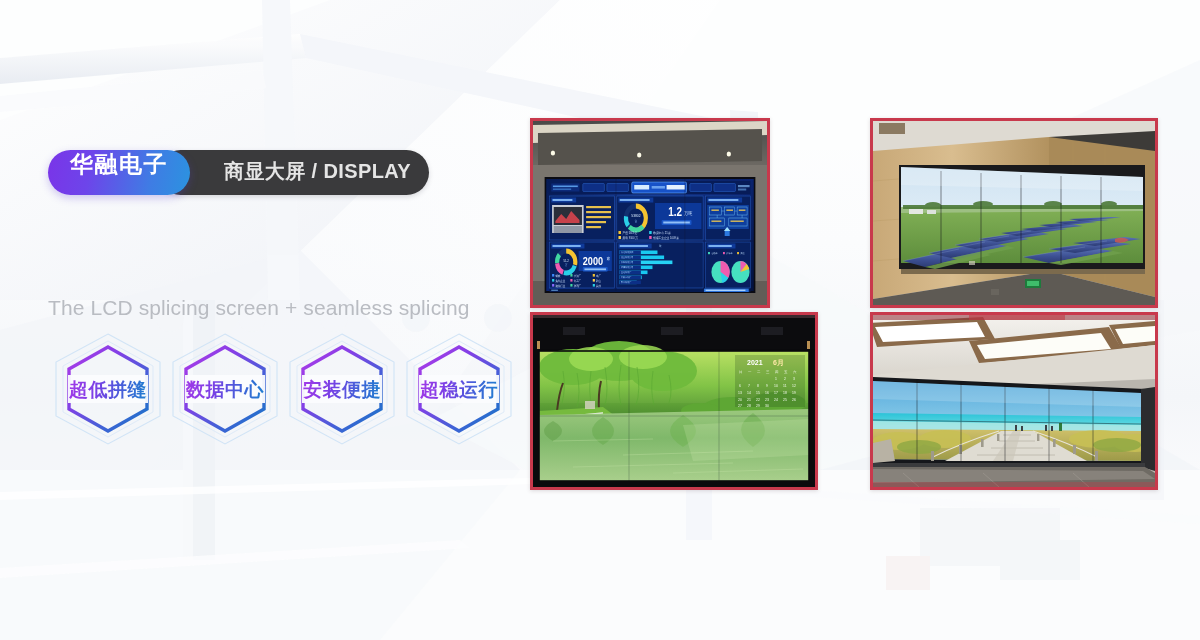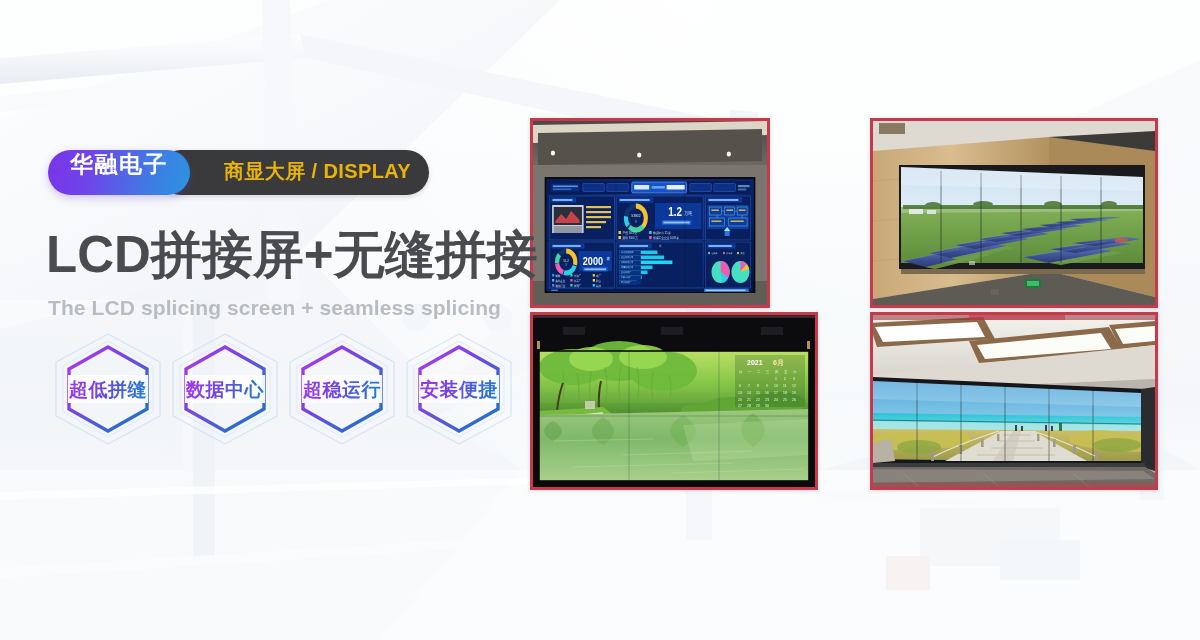--- a/index.html
+++ b/index.html
@@ -30,21 +30,21 @@
   }
   .brand-dark {
     position:absolute; left:110px; top:0; height:45px;
     padding:0 18px 0 66px;
     background:#3a3a3c;
     border-radius:23px;
     display:flex; align-items:center;
     box-shadow:0 2px 5px rgba(60,60,70,0.18);
   }
   .brand-dark-text {
-    color:#eab308; font-size:20px; font-weight:bold;
+    color:#e5e5e5; font-size:20px; font-weight:bold;
     letter-spacing:.4px; white-space:nowrap;
     transform:translateY(-1px);
   }
   .brand-grad {
     position:absolute; left:0; top:0;
     height:45px; padding:0 22px;
     border-radius:23px;
     background:linear-gradient(100deg,#7a34e8 0%,#6d45ea 30%,#3f7ce4 72%,#2b93e0 100%);
     display:flex; align-items:flex-start;
     box-shadow:0 3px 8px rgba(90,60,210,0.28);
@@ -57,21 +57,21 @@
 
   
   .headline {
     position:absolute; left:46px; top:228px;
     font-size:51px; font-weight:bold; color:#494b4f;
     letter-spacing:0px; white-space:nowrap; z-index:6;
     line-height:1.06;
   }
   .subhead {
     position:absolute; left:48px; top:296px;
-    font-size:21px; color:#b9bcc2; font-weight:bold;
+    font-size:21px; color:#b9bcc2; font-weight:normal;
     white-space:nowrap; z-index:6; letter-spacing:.1px;
   }
 
   
   .features {
     position:absolute; left:48px; top:330px;
     display:flex; z-index:6;
   }
   .feature {
     position:relative;
@@ -180,21 +180,20 @@
 
   <div class="brand-wrap">
     <div class="brand-dark">
       <span class="brand-dark-text">商显大屏 / DISPLAY</span>
     </div>
     <div class="brand-grad">
       <span class="brand-grad-text">华融电子</span>
     </div>
   </div>
 
-  <h1 class="headline">LCD拼接屏+无缝拼接</h1>
   <p class="subhead">The LCD splicing screen + seamless splicing</p>
 
   <div class="features">
 
     <div class="feature">
       <svg width="120" height="118" viewBox="0 0 120 118" xmlns="http://www.w3.org/2000/svg">
         <defs>
           <linearGradient id="hexg0" x1="0" y1="0" x2="1" y2="1">
             <stop offset="0" stop-color="#b03ae8"></stop>
               <stop offset="35%" stop-color="#8340e6"></stop>
@@ -225,51 +224,51 @@
         <polygon points="60,11 105,36 105,82 60,107 15,82 15,36" fill="none" stroke="#dce9f7" stroke-width="1" opacity="0.9"></polygon>
         <polygon points="60,17 99,39 99,79 60,101 21,79 21,39" fill="none" stroke="url(#hexg1)" stroke-width="3.4" stroke-linejoin="miter"></polygon>
         <rect x="20" y="45" width="80" height="28" fill="#fbfcfe" opacity="0.95"></rect>
       </svg>
       <span class="feature-label">数据中心</span>
     </div>
 
     <div class="feature">
       <svg width="120" height="118" viewBox="0 0 120 118" xmlns="http://www.w3.org/2000/svg">
         <defs>
+          <linearGradient id="hexg3" x1="0" y1="0" x2="1" y2="1">
+            <stop offset="0" stop-color="#b03ae8"></stop>
+              <stop offset="35%" stop-color="#8340e6"></stop>
+            <stop offset="70%" stop-color="#3f63d6"></stop>
+              <stop offset="100%" stop-color="#1476c6"></stop>
+          </linearGradient>
+        </defs>
+        <polygon points="60,4 112,32 112,86 60,114 8,86 8,32" fill="none" stroke="#cfe3f5" stroke-width="1.1" opacity="0.95"></polygon>
+        <polygon points="60,11 105,36 105,82 60,107 15,82 15,36" fill="none" stroke="#dce9f7" stroke-width="1" opacity="0.9"></polygon>
+        <polygon points="60,17 99,39 99,79 60,101 21,79 21,39" fill="none" stroke="url(#hexg3)" stroke-width="3.4" stroke-linejoin="miter"></polygon>
+        <rect x="20" y="45" width="80" height="28" fill="#fbfcfe" opacity="0.95"></rect>
+      </svg>
+      <span class="feature-label">安装便捷</span>
+    </div>
+
+    <div class="feature">
+      <svg width="120" height="118" viewBox="0 0 120 118" xmlns="http://www.w3.org/2000/svg">
+        <defs>
           <linearGradient id="hexg2" x1="0" y1="0" x2="1" y2="1">
             <stop offset="0" stop-color="#b03ae8"></stop>
               <stop offset="35%" stop-color="#8340e6"></stop>
             <stop offset="70%" stop-color="#3f63d6"></stop>
               <stop offset="100%" stop-color="#1476c6"></stop>
           </linearGradient>
         </defs>
         <polygon points="60,4 112,32 112,86 60,114 8,86 8,32" fill="none" stroke="#cfe3f5" stroke-width="1.1" opacity="0.95"></polygon>
         <polygon points="60,11 105,36 105,82 60,107 15,82 15,36" fill="none" stroke="#dce9f7" stroke-width="1" opacity="0.9"></polygon>
         <polygon points="60,17 99,39 99,79 60,101 21,79 21,39" fill="none" stroke="url(#hexg2)" stroke-width="3.4" stroke-linejoin="miter"></polygon>
         <rect x="20" y="45" width="80" height="28" fill="#fbfcfe" opacity="0.95"></rect>
       </svg>
       <span class="feature-label">超稳运行</span>
-    </div>
-
-    <div class="feature">
-      <svg width="120" height="118" viewBox="0 0 120 118" xmlns="http://www.w3.org/2000/svg">
-        <defs>
-          <linearGradient id="hexg3" x1="0" y1="0" x2="1" y2="1">
-            <stop offset="0" stop-color="#b03ae8"></stop>
-              <stop offset="35%" stop-color="#8340e6"></stop>
-            <stop offset="70%" stop-color="#3f63d6"></stop>
-              <stop offset="100%" stop-color="#1476c6"></stop>
-          </linearGradient>
-        </defs>
-        <polygon points="60,4 112,32 112,86 60,114 8,86 8,32" fill="none" stroke="#cfe3f5" stroke-width="1.1" opacity="0.95"></polygon>
-        <polygon points="60,11 105,36 105,82 60,107 15,82 15,36" fill="none" stroke="#dce9f7" stroke-width="1" opacity="0.9"></polygon>
-        <polygon points="60,17 99,39 99,79 60,101 21,79 21,39" fill="none" stroke="url(#hexg3)" stroke-width="3.4" stroke-linejoin="miter"></polygon>
-        <rect x="20" y="45" width="80" height="28" fill="#fbfcfe" opacity="0.95"></rect>
-      </svg>
-      <span class="feature-label">安装便捷</span>
     </div>
 
   </div>
 
   <div class="photo" id="photo-dashboard">
     <svg class="inner" viewBox="0 0 282 184" xmlns="http://www.w3.org/2000/svg" preserveAspectRatio="none">
       <defs>
         <linearGradient id="ceil1" x1="0" y1="0" x2="0" y2="1">
           <stop offset="0" stop-color="#4a4a48"></stop>
             <stop offset="1" stop-color="#6e6a64"></stop>

